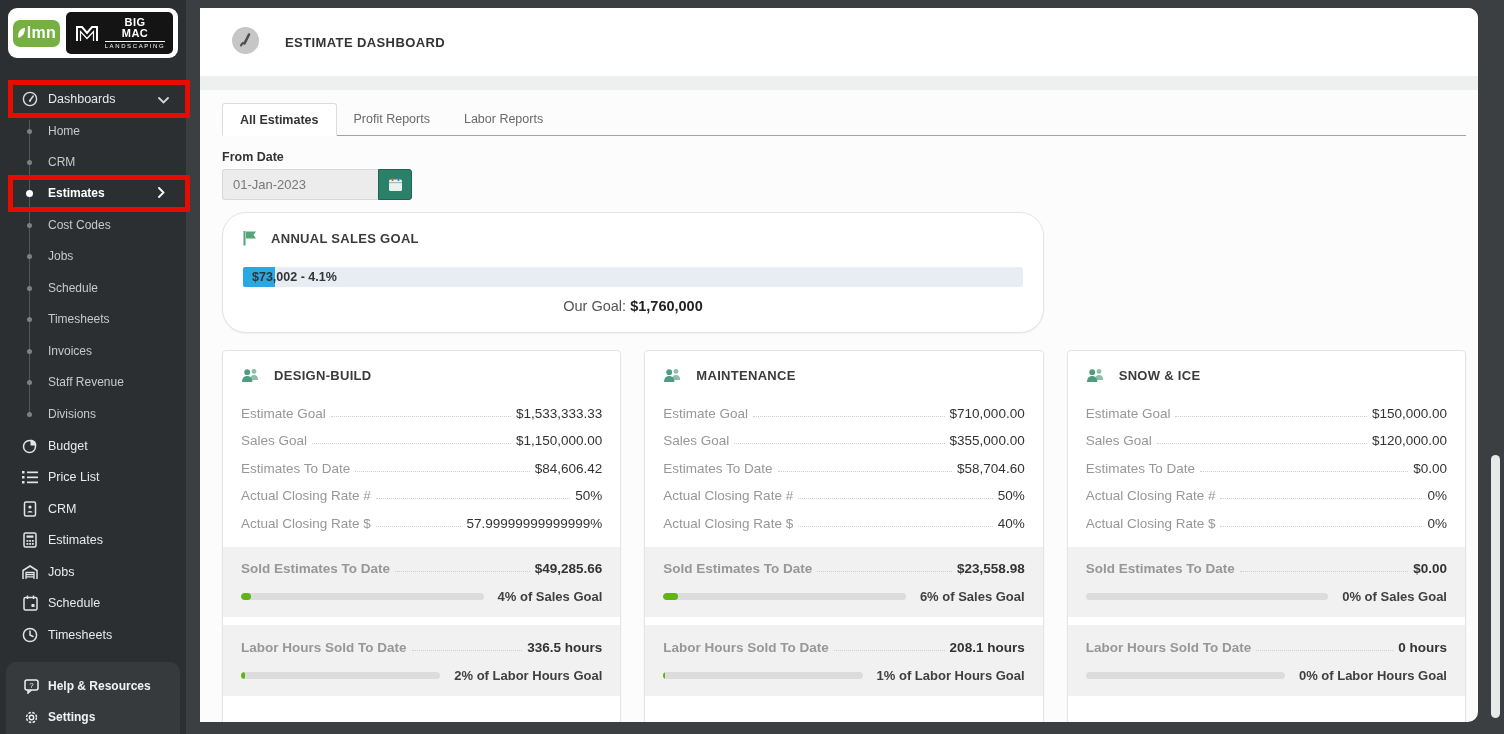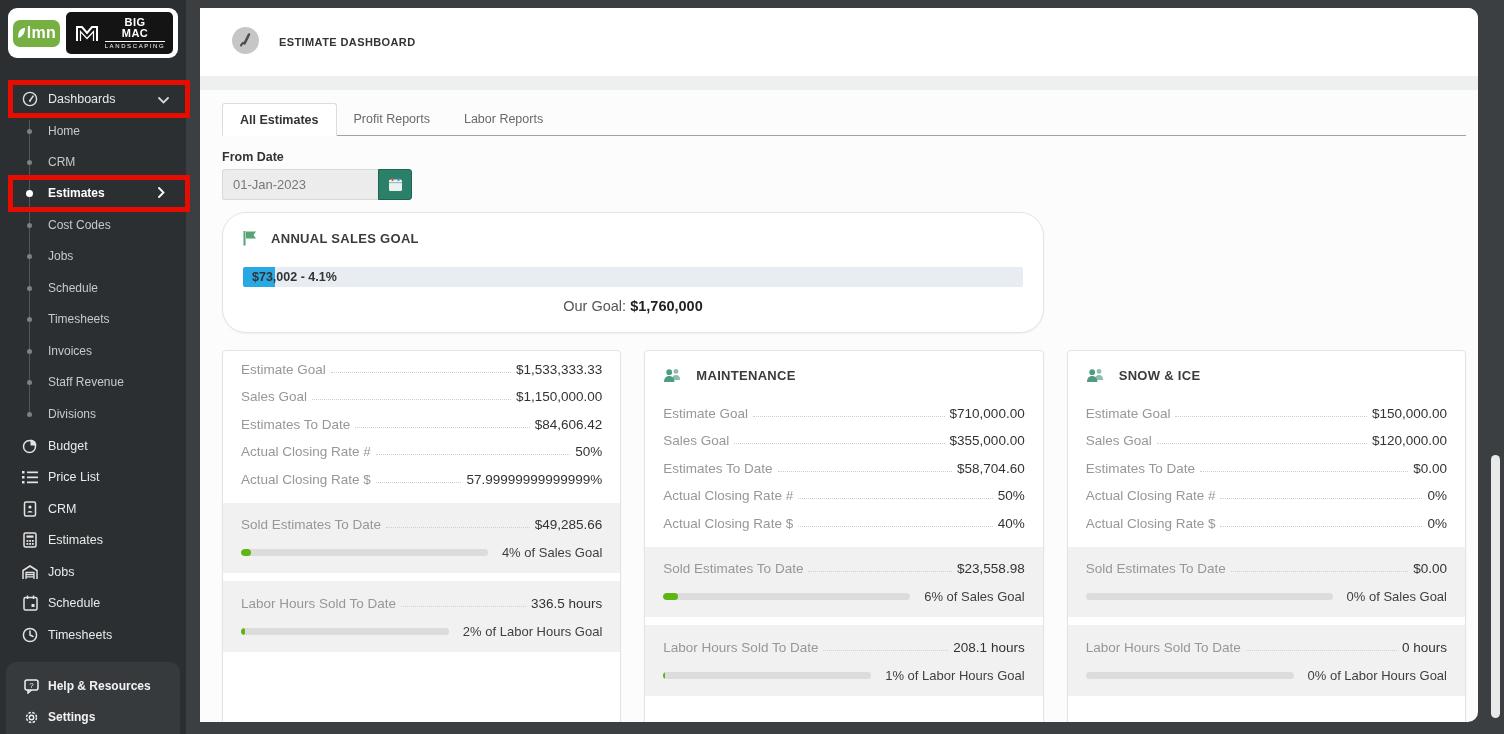--- a/index.html
+++ b/index.html
@@ -32,21 +32,21 @@
   .side-footer { position:absolute; left:6px; top:662px; width:174px; height:72px; background:#373a3d; border-radius:10px 10px 0 0; }
   .foot-row { position:absolute; left:0; width:174px; height:24px; display:flex; align-items:center; }
   .foot-ico { position:absolute; left:16px; width:18px; display:flex; justify-content:center; }
   .foot-lbl { position:absolute; left:42px; font-size:12px; font-weight:bold; color:#f2f2f2; }
   .anno { position:absolute; left:8px; width:182px; border:5px solid #e60d00; z-index:9; pointer-events:none; }
   .anno-dash { top:80px; height:38px; }
   .anno-est { top:175px; height:37px; }
   
   .panel { position:absolute; left:200px; top:8px; width:1278px; height:714px; background:#fcfcfc; border-radius:0 10px 10px 0; overflow:hidden; }
   .panel-header { height:68px; background:#fff; display:flex; align-items:center; padding-left:32px; }
-  .ph-title { margin-left:20px; font-size:11px; font-weight:bold; color:#333; letter-spacing:.4px; }
+  .ph-title { margin-left:26px; font-size:13px; font-weight:bold; color:#333; letter-spacing:.4px; }
   .gap-strip { height:14px; background:#eef0f0; }
   .content { padding:13px 12px 0 22px; }
   .tabs { display:flex; border-bottom:1px solid #a3a3a3; height:33px; }
   .tab { padding:0 17px; font-size:12.5px; color:#6a6a6a; display:flex; align-items:center; cursor:pointer; }
   .tab.active { background:#fff; border:1px solid #dcdcdc; border-bottom:1px solid #fff; margin-bottom:-1px; border-radius:3px 3px 0 0; font-weight:bold; color:#333; }
   .from-label { margin-top:14px; font-size:12.5px; font-weight:bold; color:#333; }
   .date-row { margin-top:5px; display:flex; height:31px; width:190px; }
   .date-input { width:156px; height:31px; background:#ececec; border:1px solid #d8d8d8; border-right:none; border-radius:3px 0 0 3px; color:#777; font-size:13px; padding-left:10px; font-family:"Liberation Sans",sans-serif; outline:none; }
   .date-btn { width:34px; height:31px; background:#2b8069; border:1px solid #1f6351; border-radius:0 3px 3px 0; display:flex; align-items:center; justify-content:center; cursor:pointer; }
   .card-shell { background:#fff; border:1px solid #e4e4e4; border-radius:4px; box-shadow:0 1px 2px rgba(0,0,0,.05); }
@@ -59,21 +59,21 @@
   .annual-goal { margin-top:11px; text-align:center; font-size:14.5px; color:#555; }
   .annual-goal b { color:#222; }
   .cards { display:flex; gap:23px; margin-top:17px; }
   .card { flex:1; overflow:hidden; padding-bottom:36px; }
   .card .card-head { padding:17px 18px 12px; }
   .card-rows { padding:2px 18px 0; }
   .drow { display:flex; align-items:flex-end; height:27.5px; font-size:13.5px; }
   .drow .lbl { color:#979797; padding-bottom:4px; white-space:nowrap; }
   .drow .leader { flex:1; border-bottom:1px dotted #cfcfcf; margin:0 5px 8px; }
   .drow .val { color:#333; padding-bottom:4px; white-space:nowrap; }
-  .gsec { background:#f1f1f2; margin-top:12px; padding:6px 18px 13px; }
+  .gsec { background:#f1f1f2; margin-top:12px; padding:6px 18px 13px;font-weight:bold; }
   .gsec + .gsec { margin-top:8px; }
   .gbar-row { display:flex; align-items:center; margin-top:9px; }
   .gtrack { flex:1; height:7px; background:#dcdcdc; border-radius:4px; position:relative; overflow:hidden; }
   .gfill { position:absolute; left:0; top:0; bottom:0; background:#5fb512; border-radius:4px; }
   .gpct { margin-left:14px; font-size:13px; color:#3f3f3f; white-space:nowrap; }
   .scroll-thumb { position:absolute; left:1491px; top:455px; width:9px; height:263px; background:#e8e9e9; border-radius:5px; }
 </style>
 </head>
 <body>
 
@@ -322,20 +322,29 @@
       </div>
       <div class="annual-goal">
         <span>Our Goal:</span>
         <b>$1,760,000</b>
       </div>
     </div>
 
     <div class="cards">
 
       <div class="card-shell card">
+        <div class="card-head">
+          <svg width="19" height="15" viewBox="0 0 19 15">
+              <circle cx="13" cy="3.4" r="2.4" fill="#8dbfa9"></circle>
+              <path d="M8.8 12 c0-3.4 1.8-5 4.2-5 s4.2 1.6 4.2 5 Z" fill="#8dbfa9"></path>
+              <circle cx="6.2" cy="4.2" r="2.9" fill="#4f9c82"></circle>
+              <path d="M1 14 c0-4 2.3-6 5.2-6 s5.2 2 5.2 6 Z" fill="#4f9c82"></path>
+            </svg>
+          <span class="ch-title">DESIGN-BUILD</span>
+        </div>
         <div class="card-rows">
           <div class="drow">
               <span class="lbl">Estimate Goal</span>
               <span class="leader"></span>
               <span class="val">$1,533,333.33</span>
             </div>
           <div class="drow">
               <span class="lbl">Sales Goal</span>
               <span class="leader"></span>
               <span class="val">$1,150,000.00</span>

